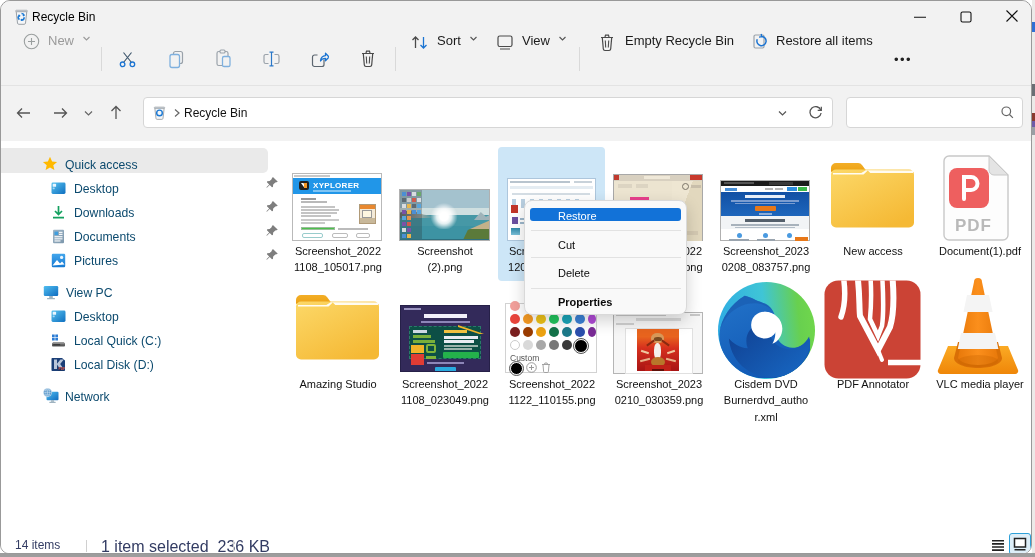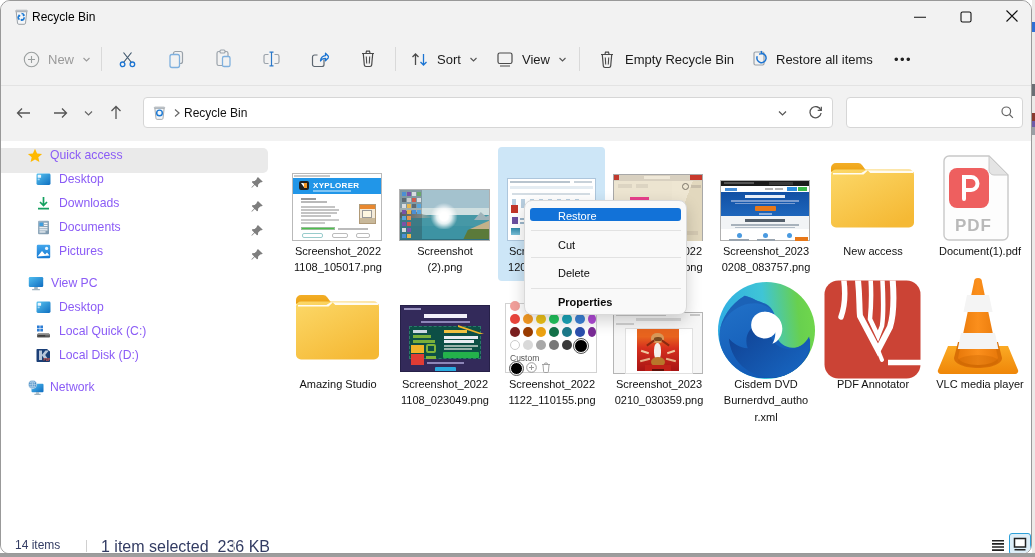--- a/index.html
+++ b/index.html
@@ -1,22 +1,22 @@
 <!DOCTYPE html>
 <html><head>
 <meta charset="utf-8">
 <style>
 html,body{margin:0;padding:0}
 #stage{position:relative;width:1035px;height:557px;background:#fff;font-family:"Liberation Sans",sans-serif;overflow:hidden;color:#1b1b1b}
 .abs{position:absolute}
 #win{position:absolute;left:0;top:0;width:1032px;height:554px;border:1px solid #999;border-radius:10px 10px 9px 9px;background:#f2f2f2;overflow:hidden;box-sizing:border-box}
-.tseg{position:absolute;top:0;height:52px;display:flex;align-items:center}
+.tseg{position:absolute;top:0;height:52px;display:flex;align-items:flex-start}
 .vsep{position:absolute;top:14px;width:1px;height:24px;background:#d9d9d9}
 .lab{font-size:11px;line-height:16.3px;text-align:center;color:#111}
-.srow{position:absolute;left:0;width:268px;height:24px;display:flex;align-items:flex-start;font-size:12.2px;color:#8b5cf6}
+.srow{position:absolute;left:15px;width:268px;height:24px;display:flex;align-items:flex-end;font-size:12.2px;color:#0c4a6e}
 .pin{position:absolute;left:250px;top:4px}
 .mi{position:absolute;font-size:11px;color:#0a0a0a}
 </style>
 </head>
 <body>
 <div id="stage">
 
   <div class="abs" style="left:0;top:553px;width:1035px;height:4px;background:#9d9d9d"></div>
   <div class="abs" style="left:1032px;top:0;width:3px;height:553px;background:#eceae8"></div>
 

